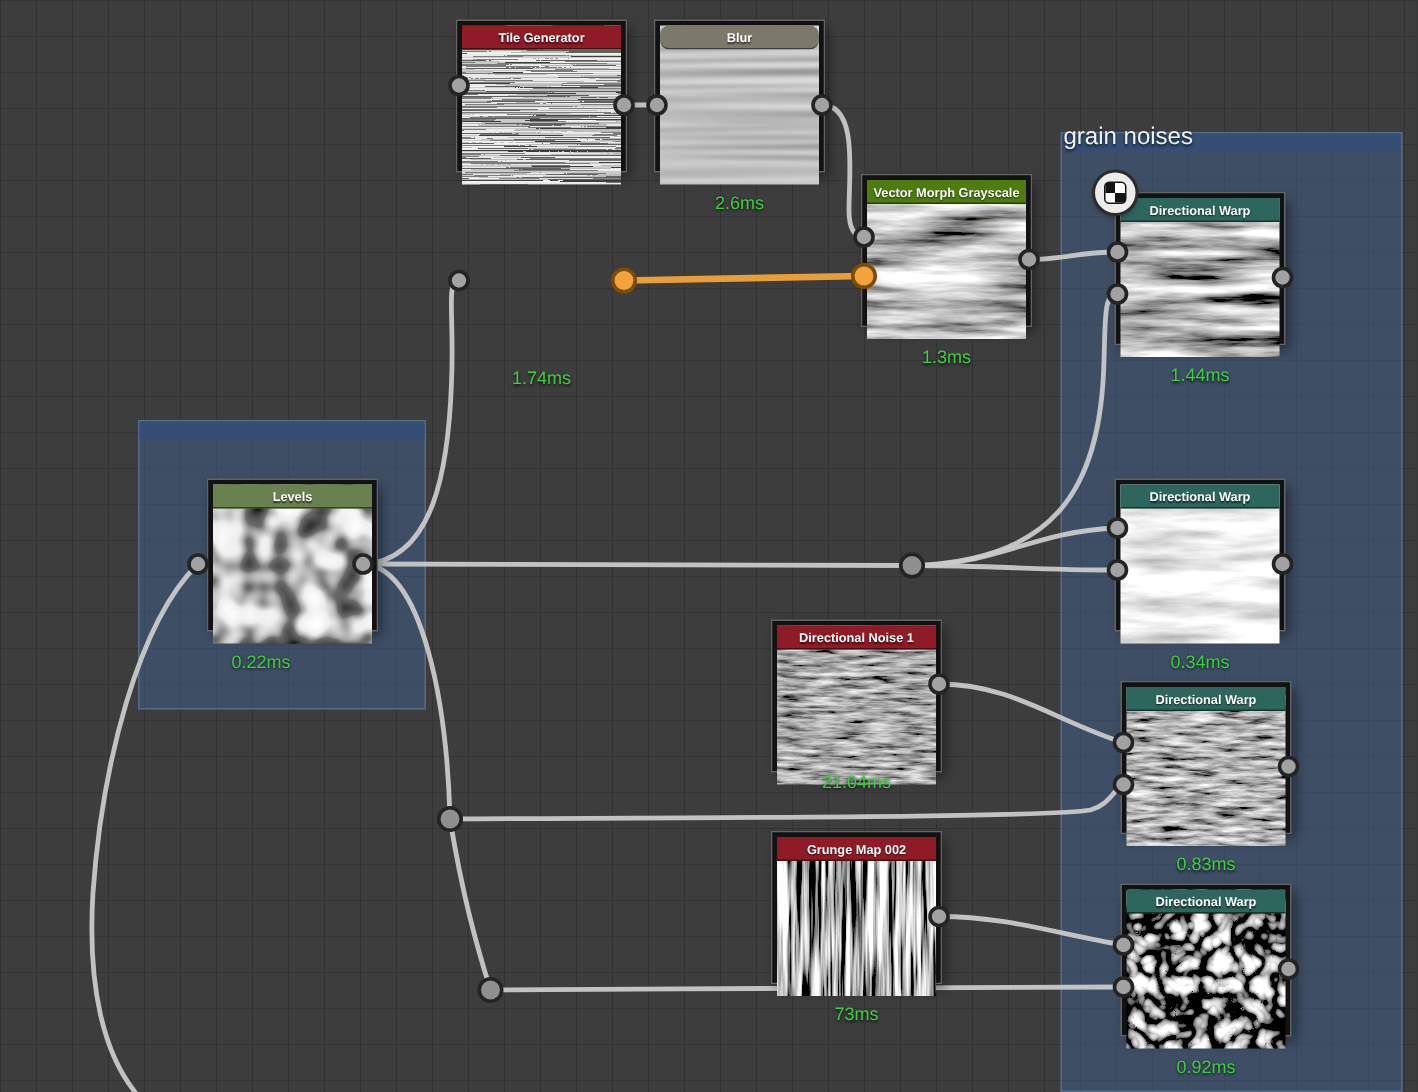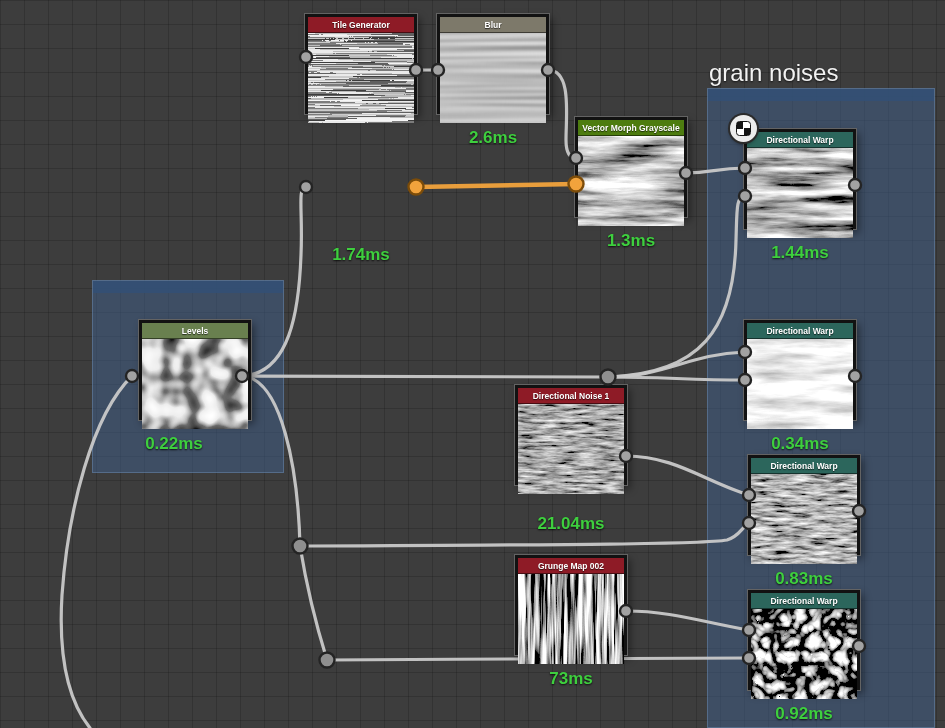--- a/index.html
+++ b/index.html
@@ -16,39 +16,39 @@
     position:absolute;
     background:var(--frame-fill, rgba(64,96,140,0.5));
     border:1px solid rgba(130,165,205,0.35);
     box-sizing:border-box;
   }
   .frame-header{
     position:absolute;left:0;top:0;right:0;height:12px;
     background:var(--frame-header, rgba(50,80,118,0.85));
   }
   .frame-title{
-    position:absolute;color:#f2f2f2;font-size:24px;
-    text-shadow:0 1px 2px rgba(0,0,0,0.7);white-space:nowrap;
+    position:absolute;color:#f2f2f2;font-size:16px;
+    text-shadow:0 1px 2px rgba(0,0,0,0.7);white-space:nowrap;margin-top:24px;
   }
   .node{
     position:absolute;width:112px;height:100px;box-sizing:border-box;
     background:#181818;border:3px solid #121212;
     box-shadow:0 0 0 1px #636363, 3px 4px 8px rgba(0,0,0,0.45);
   }
   .thumb{position:absolute;left:0;top:0;width:106px;height:106px;display:block;}
   .titlebar{
     position:absolute;left:0;top:0;right:0;height:15px;
     display:flex;align-items:center;justify-content:center;
     color:#fff;font-size:8.5px;font-weight:bold;white-space:nowrap;overflow:hidden;
     text-shadow:0 1px 1px rgba(0,0,0,0.65);
     border-bottom:1px solid rgba(0,0,0,0.5);
   }
   .time{
     position:absolute;width:112px;text-align:center;
-    color:var(--timing-text, #3ecf3e);font-size:17px;font-weight:bold;
+    color:var(--timing-text, #3ecf3e);font-size:12px;font-weight:normal;
     text-shadow:0 1px 2px rgba(0,0,0,0.8);
   }
   svg.overlay{position:absolute;left:0;top:0;pointer-events:none;}
   .wire{fill:none;stroke:var(--wire,#c9c9c9);stroke-width:3.2;stroke-linecap:round;opacity:0.95;}
   .wire.active{stroke:var(--wire-active,#f2a33c);stroke-width:4.5;}
   .dot{fill:var(--connector,#a2a2a2);stroke:#242424;stroke-width:2.4;}
   .dot.junction{fill:#8f8f8f;}
   .dot.orange{fill:var(--wire-active,#f2a33c);stroke:#7c4c09;}
   .badge{
     position:absolute;width:27px;height:27px;border-radius:50%;
@@ -170,21 +170,21 @@
     <svg class="thumb" viewBox="0 0 106 106">
         <rect width="106" height="106" filter="url(#f-stripes)"></rect>
       </svg>
     <div class="titlebar" style="background-color: rgb(142, 27, 38);">Tile Generator</div>
   </div>
 
   <div class="node" style="left:437px;top:14px">
     <svg class="thumb" viewBox="0 0 106 106">
         <rect width="106" height="106" filter="url(#f-blurstripes)"></rect>
       </svg>
-    <div class="titlebar" style="background-color: rgb(125, 121, 106);">Blur</div>
+    <div class="titlebar" style="background-color: rgb(125, 121, 106); border-radius: 6px;">Blur</div>
   </div>
   <div class="time" style="left:437px;top:128px">2.6ms</div>
 
   <div class="time" style="left:305px;top:245px">1.74ms</div>
 
   <div class="node" style="left:575px;top:117px">
     <svg class="thumb" viewBox="0 0 106 106">
         <rect width="106" height="106" filter="url(#f-marble1)"></rect>
       </svg>
     <div class="titlebar" style="background-color: #4d7c0f;">Vector Morph Grayscale</div>
@@ -208,21 +208,21 @@
   <div class="time" style="left:118px;top:434px">0.22ms</div>
 
   <div class="node" style="left:744px;top:320px">
     <svg class="thumb" viewBox="0 0 106 106">
         <rect width="106" height="106" filter="url(#f-marblelight)"></rect>
       </svg>
     <div class="titlebar" style="background-color: rgb(44, 102, 92);">Directional Warp</div>
   </div>
   <div class="time" style="left:744px;top:434px">0.34ms</div>
 
-  <div class="node" style="left:515px;top:385px">
+  <div class="node" style="left:515px;top:414px">
     <svg class="thumb" viewBox="0 0 106 106">
         <rect width="106" height="106" filter="url(#f-graindark1)"></rect>
       </svg>
     <div class="titlebar" style="background-color: rgb(142, 27, 38);">Directional Noise 1</div>
   </div>
   <div class="time" style="left:515px;top:514px">21.04ms</div>
 
   <div class="node" style="left:748px;top:455px">
     <svg class="thumb" viewBox="0 0 106 106">
         <rect width="106" height="106" filter="url(#f-graindark2)"></rect>

